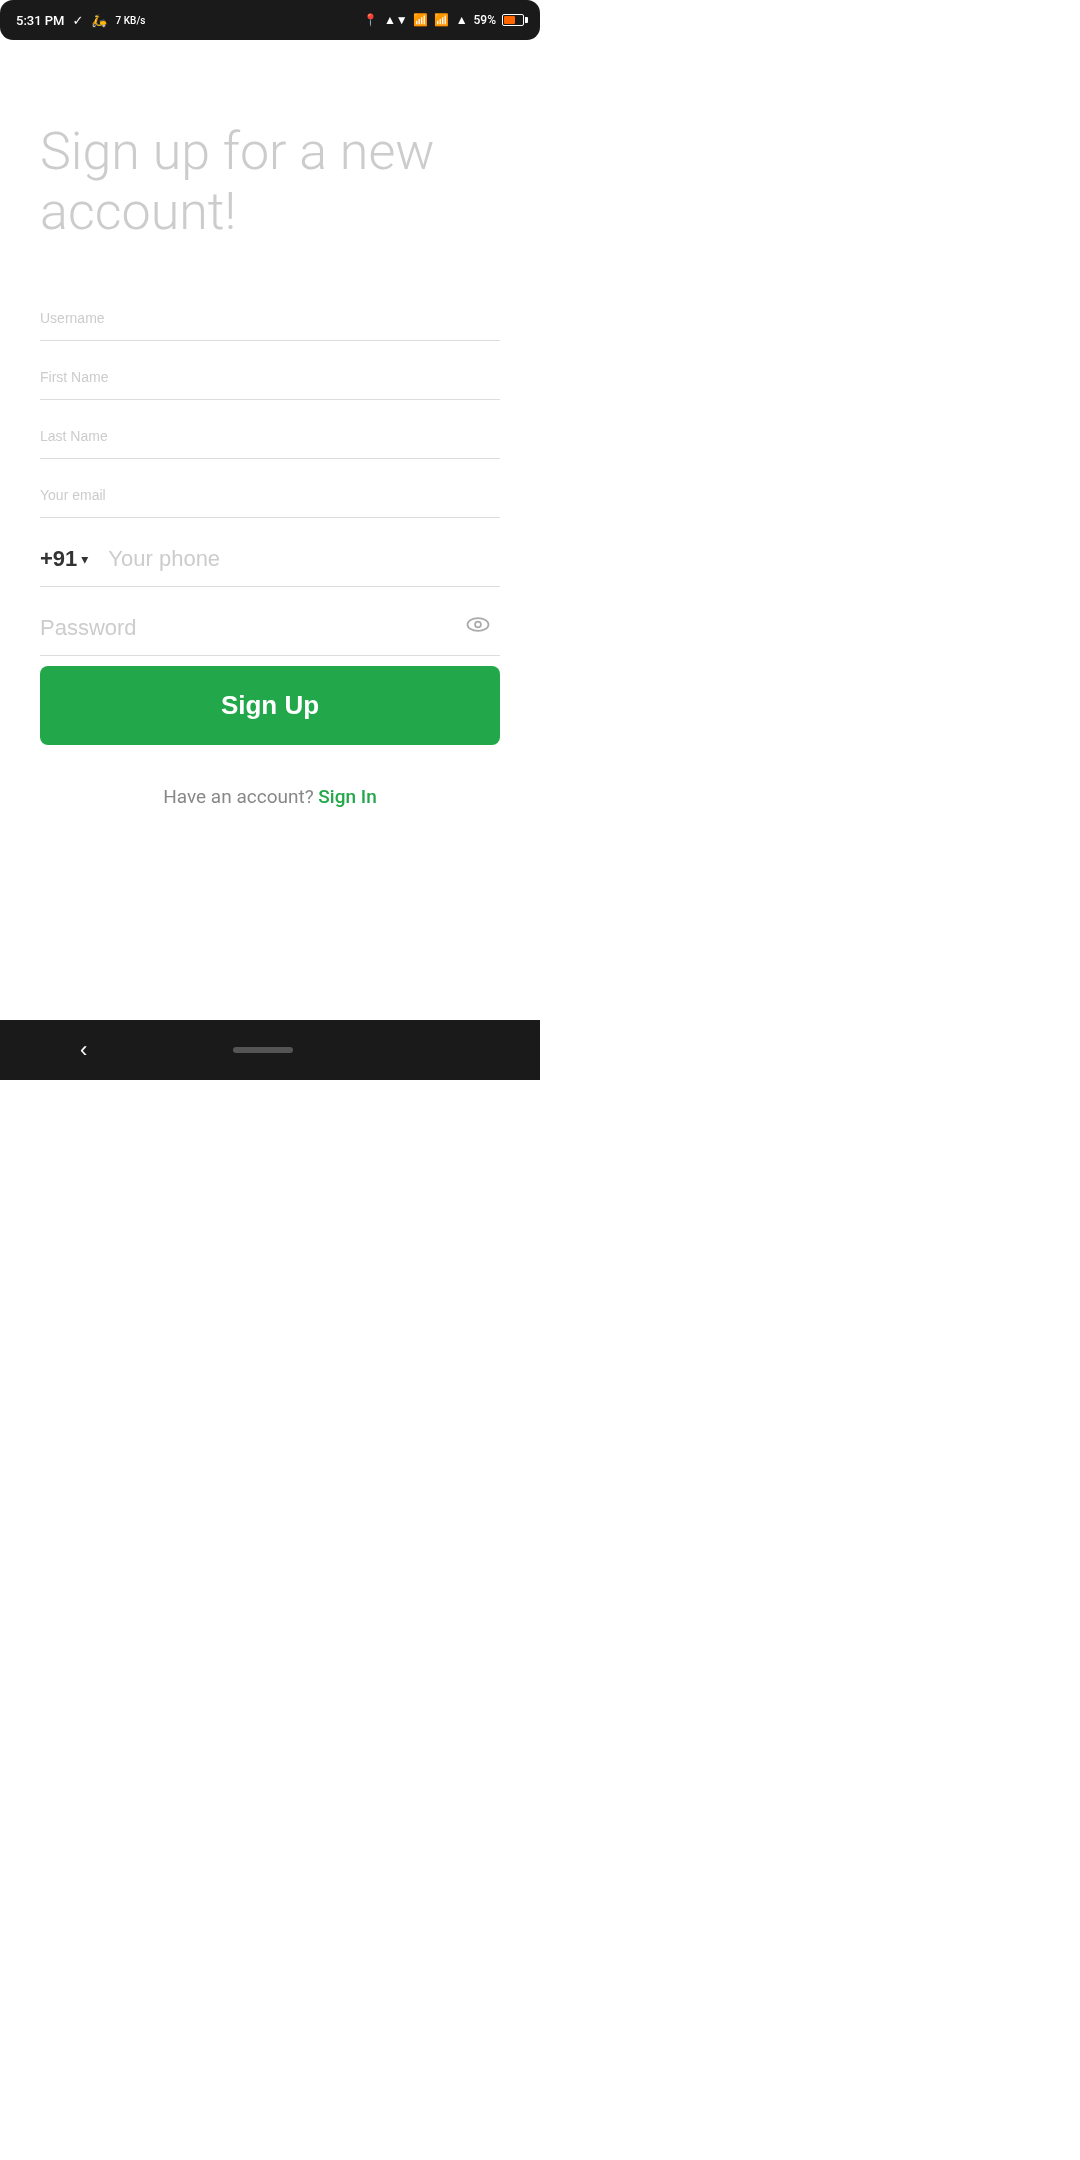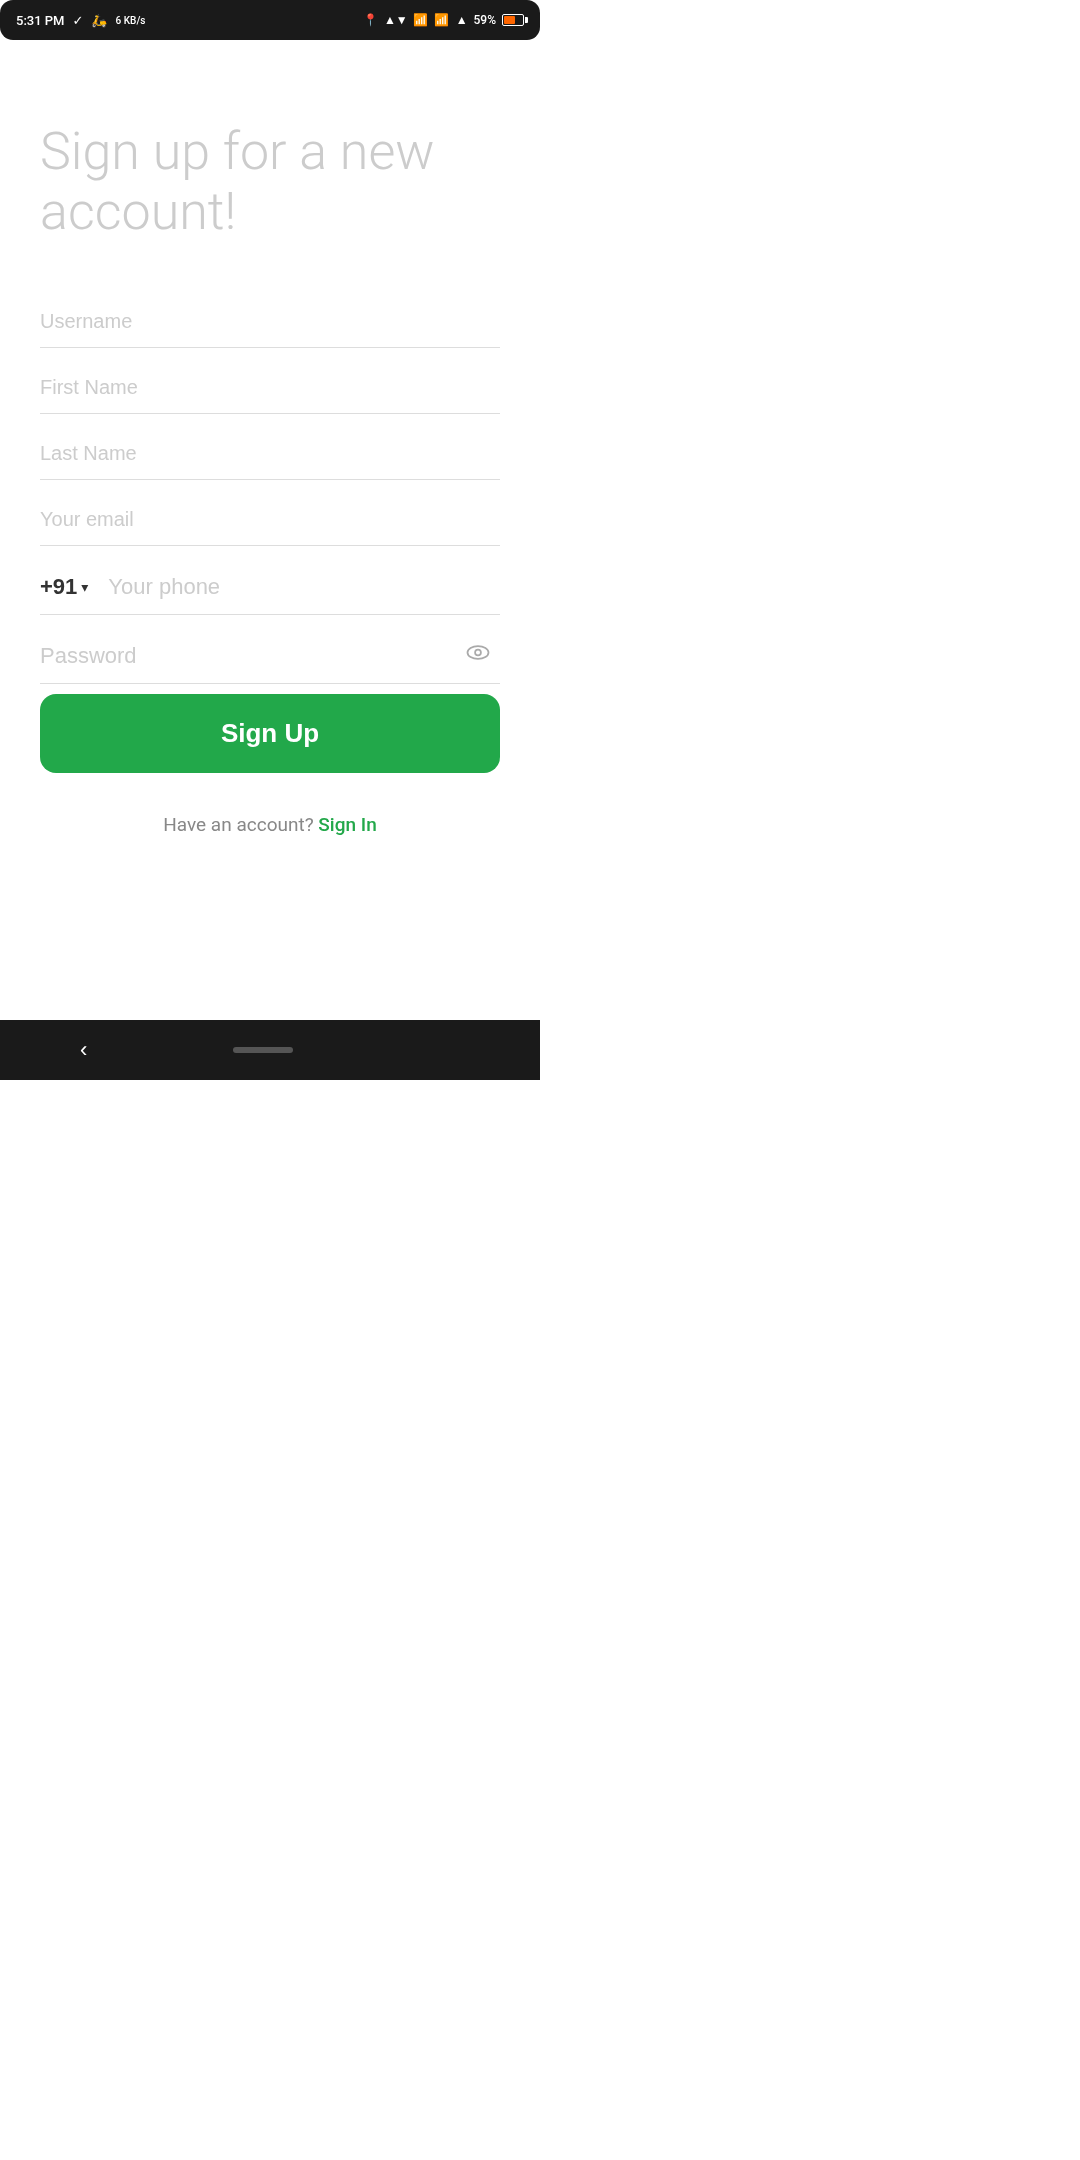--- a/index.html
+++ b/index.html
@@ -73,21 +73,21 @@
       position: relative;
       margin-bottom: 10px;
     }
 
     .input-field {
       width: 100%;
       border: none;
       border-bottom: 1.5px solid #dddddd;
       background: transparent;
       padding: 18px 0 14px 0;
-      font-size: 20px;
+      font-size: 14px;
       color: #ef4444;
       outline: none;
     }
 
     .input-field::placeholder {
       color: #cccccc;
       font-weight: 300;
     }
 
     .phone-group {
@@ -189,21 +189,21 @@
       text-decoration: none;
       font-weight: 400;
     }
 
     
     .signup-btn {
       width: 100%;
       background: #22a84a;
       color: #ffffff;
       border: none;
-      border-radius: 16px;
+      border-radius: 8px;
       padding: 24px;
       font-size: 26px;
       font-weight: 600;
       cursor: pointer;
       margin-bottom: 40px;
       outline: none;
     }
 
     
     .signin-row {
@@ -284,21 +284,21 @@
     }
   </style>
 </head>
 <body>
 
 <div class="status-bar">
   <div class="status-left">
     <span>5:31 PM</span>
     <span>✓</span>
     <span>🛵</span>
-    <span style="font-size:10px; line-height:1.1; text-align:center;">6
+    <span style="font-size:10px; line-height:1.1; text-align:center;">7
 KB/s</span>
   </div>
   <div class="status-right">
     <span>📍</span>
     <span>▲▼</span>
     <span>📶</span>
     <span>📶</span>
     <span>▲</span>
     <span>59%</span>
     <span class="battery-icon">

